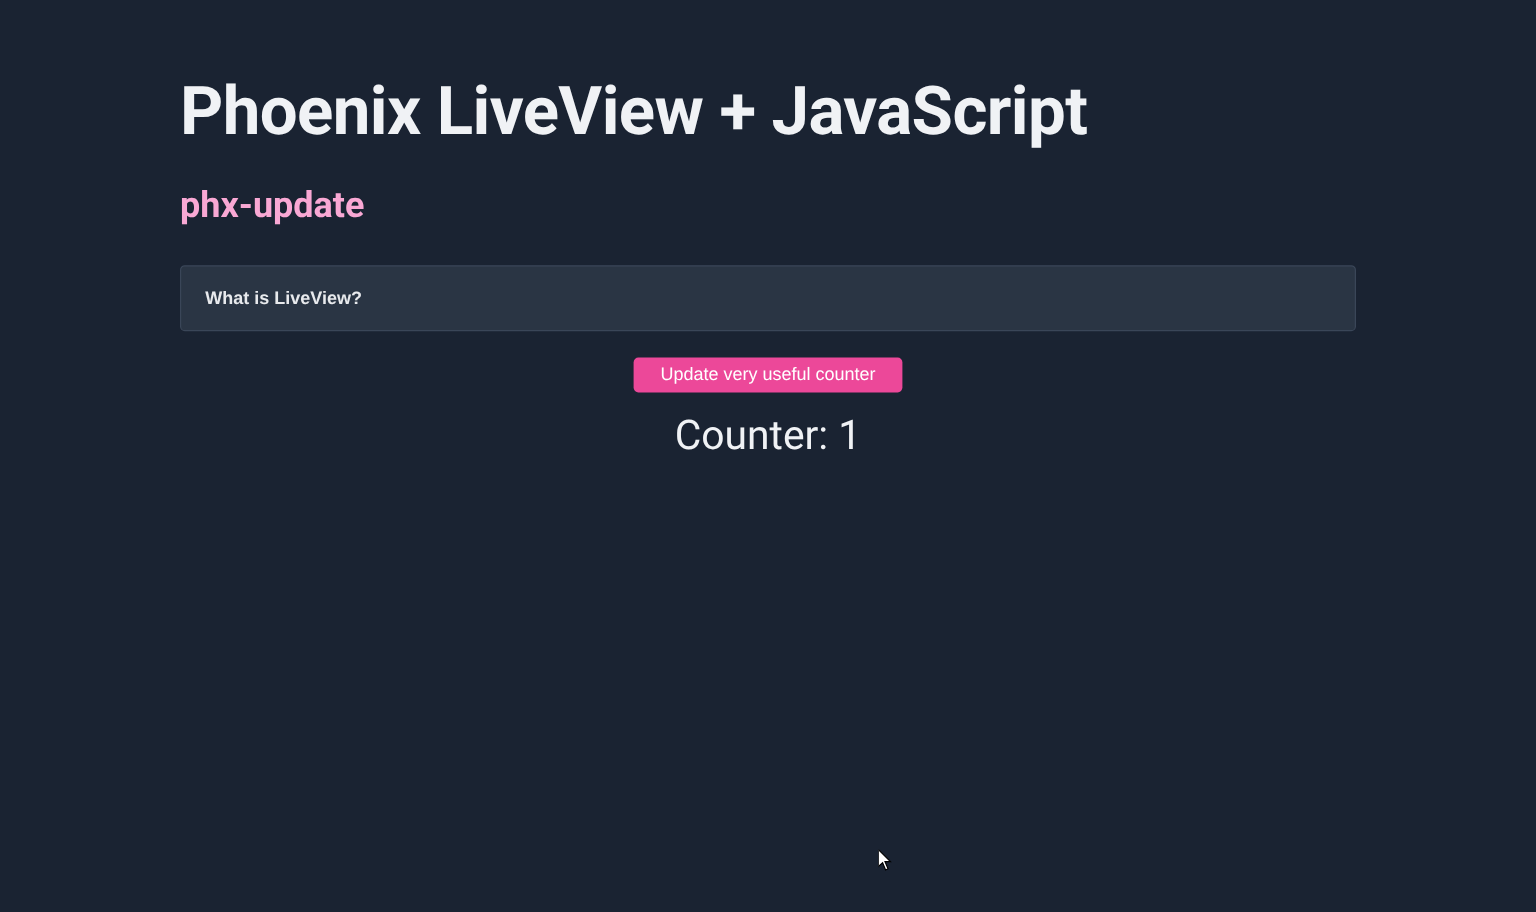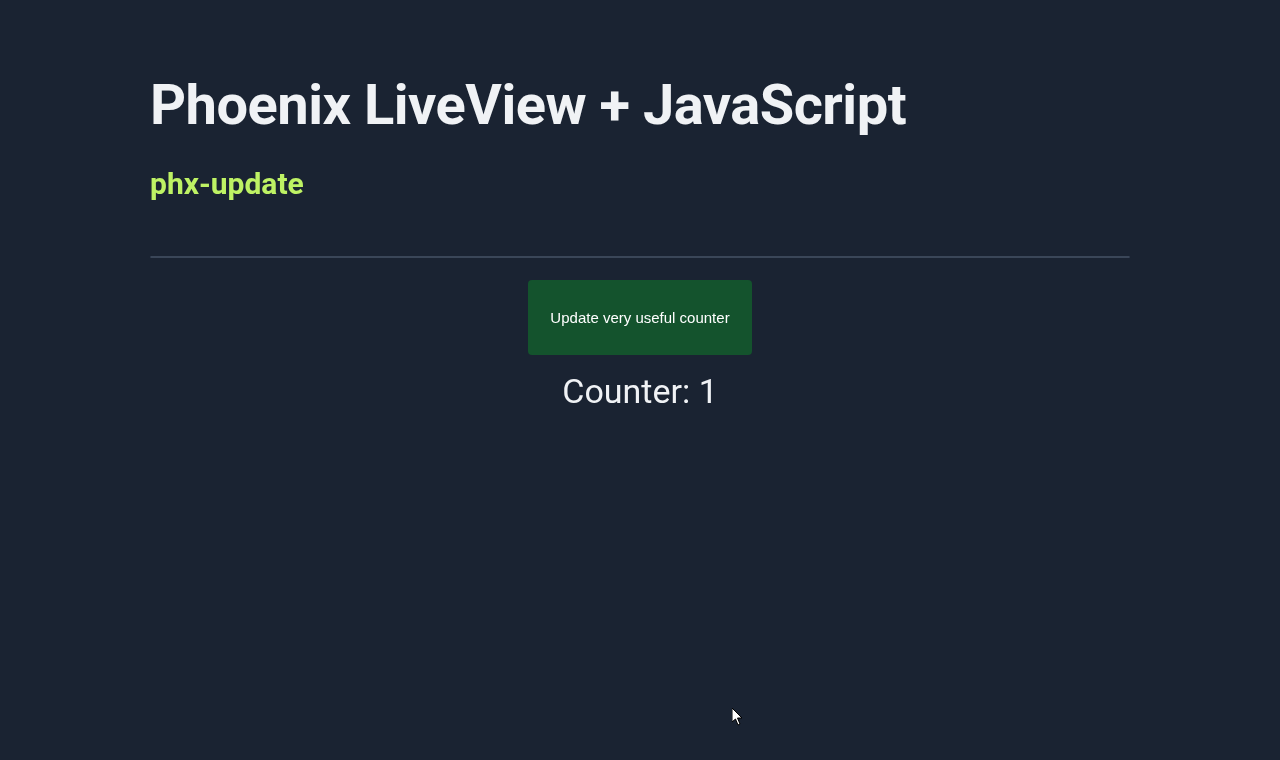--- a/index.html
+++ b/index.html
@@ -17,27 +17,26 @@
     }
     .container {
       padding: 60px 150px 0 150px;
     }
     .page-title {
       font-size: 56px;
       font-weight: 700;
       letter-spacing: -0.5px;
       color: #f0f2f5;
       margin-bottom: 28px;
-      margin-top: 12px;
     }
     .section-title {
       font-size: 30px;
       font-weight: 700;
-      color: #bef264;
-      margin-bottom: 55px;
+      color: #f9a8d4;
+      margin-bottom: 32px;
     }
     .accordion {
       background-color: #2a3544;
       border: 1px solid #3a4658;
       border-radius: 4px;
       margin-bottom: 22px;
     }
     .accordion-item {
       border-bottom: 1px solid #3a4658;
     }
@@ -55,24 +54,24 @@
       width: 100%;
       text-align: left;
       display: block;
     }
     .button-row {
       display: flex;
       justify-content: center;
       margin-bottom: 16px;
     }
     .update-button {
-      background-color: #14532d;
+      background-color: #ec4899;
       color: #ffffff;
       border: none;
-      padding: 29px 22px;
+      padding: 6px 22px;
       font-size: 15px;
       font-weight: 400;
       border-radius: 4px;
       cursor: pointer;
     }
     .counter-row {
       display: flex;
       justify-content: center;
     }
     .counter-text {
@@ -88,20 +87,23 @@
     }
   </style>
 </head>
 <body>
 
 <div class="container">
   <h1 class="page-title">Phoenix LiveView + JavaScript</h1>
   <h2 class="section-title">phx-update</h2>
 
   <div class="accordion">
+    <div class="accordion-item">
+      <button class="accordion-header">What is LiveView?</button>
+    </div>
   </div>
 
   <div class="button-row">
     <button class="update-button">Update very useful counter</button>
   </div>
 
   <div class="counter-row">
     <div class="counter-text">Counter: 1</div>
   </div>
 </div>

